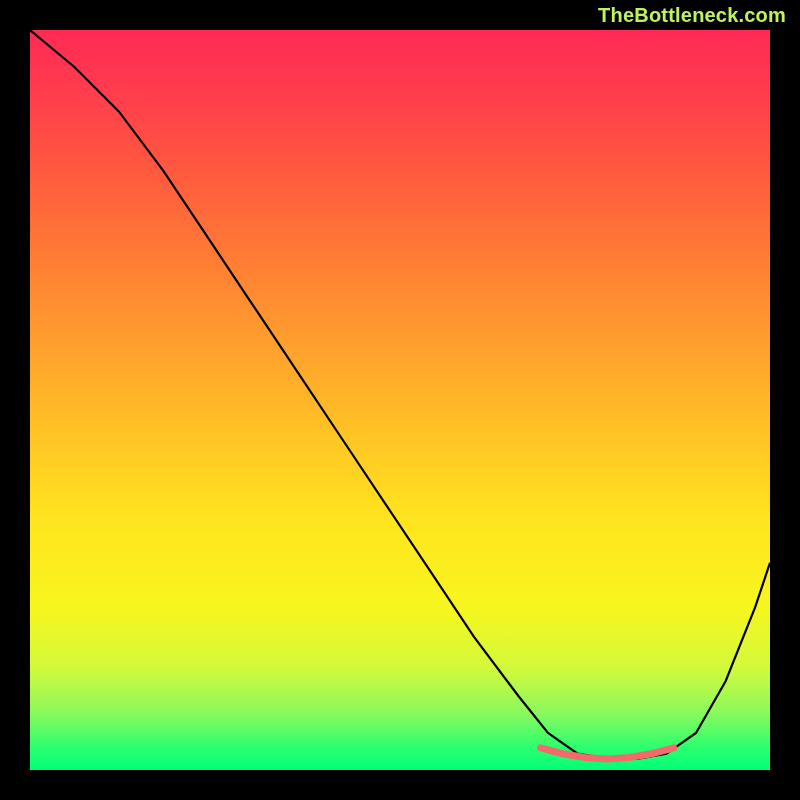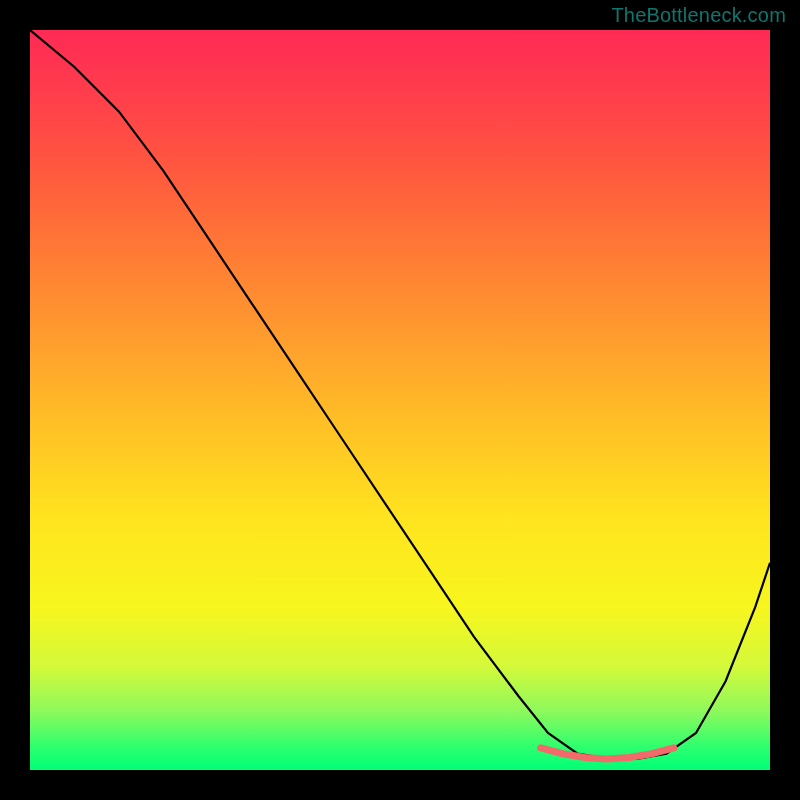--- a/index.html
+++ b/index.html
@@ -7,23 +7,23 @@
     width: 800px;
     height: 800px;
     background: #000;
     position: relative;
     font-family: Arial, sans-serif;
   }
   .watermark {
     position: absolute;
     top: 4px;
     right: 14px;
-    color: #0f766e;
+    color: #bef264;
     font-size: 20px;
-    font-weight: 400;
+    font-weight: 700;
     z-index: 10;
     letter-spacing: 0.2px;
   }
   .plot-area {
     position: absolute;
     left: 30px;
     top: 30px;
     width: 740px;
     height: 740px;
   }

